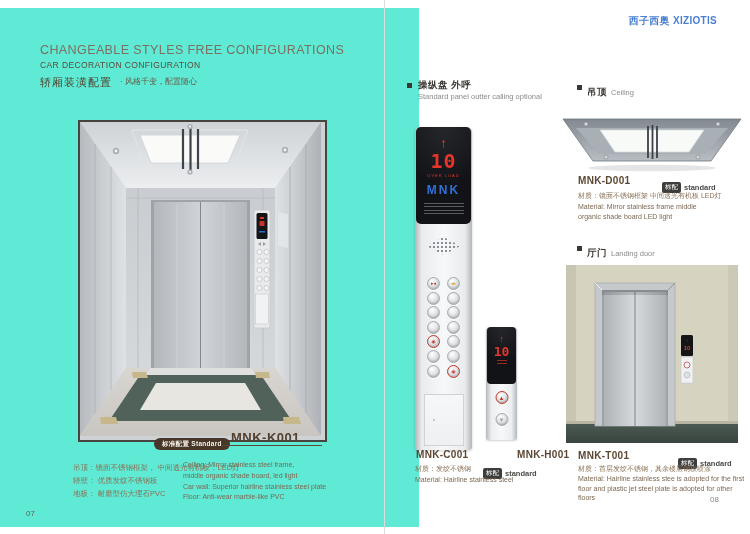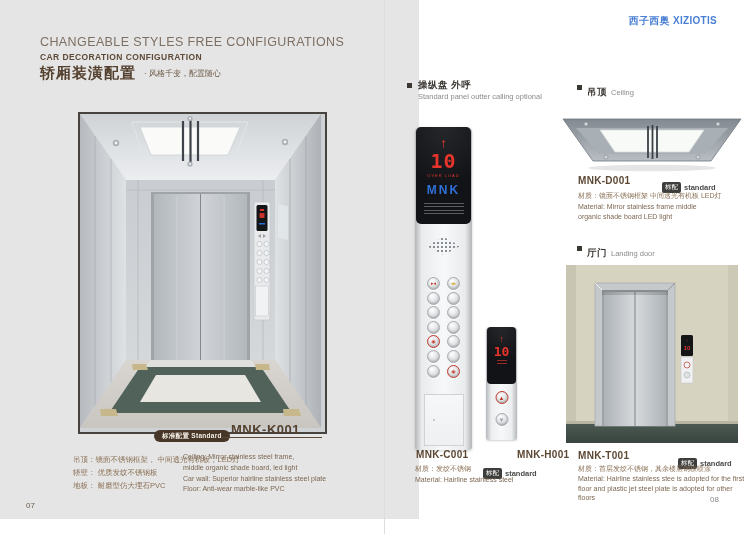--- a/index.html
+++ b/index.html
@@ -1,25 +1,25 @@
 <!DOCTYPE html>
 <html><head>
 <meta charset="utf-8">
 <style>
   html,body{margin:0;padding:0;background:#fff;}
   .canvas{position:relative;width:750px;height:534px;background:#ffffff;overflow:hidden;
           font-family:"Liberation Sans",sans-serif;-webkit-font-smoothing:antialiased;}
   .abs{position:absolute;}
 
   
-  .page-left{position:absolute;left:0;top:0;width:419px;height:519px;background:#e5e5e5;}
+  .page-left{position:absolute;left:0;top:8px;width:419px;height:519px;background:#5eead4;}
   .lp-title{position:absolute;left:40px;top:35px;font-size:12.5px;letter-spacing:.4px;color:#7d6f62;}
-  .lp-subtitle{position:absolute;left:40px;top:52px;font-size:8.5px;font-weight:bold;letter-spacing:.4px;color:#5e4a38;}
+  .lp-subtitle{position:absolute;left:40px;top:52px;font-size:8.5px;font-weight:normal;letter-spacing:.4px;color:#5e4a38;}
   .lp-cnrow{position:absolute;left:40px;top:64px;white-space:nowrap;}
-  .lp-cntitle{font-size:15px;font-weight:bold;color:#54412f;letter-spacing:1px;}
+  .lp-cntitle{font-size:11px;font-weight:normal;color:#54412f;letter-spacing:1px;}
   .lp-tagline{font-size:8px;color:#6b5845;margin-left:8px;vertical-align:2px;}
 
   .photo-frame{position:absolute;left:78px;top:112px;width:245px;height:318px;border:2px solid #47443f;background:#cfd2d5;}
 
   .pill{position:absolute;left:154px;top:430px;height:12px;line-height:12px;padding:0 8px;border-radius:6px;
         background:#463728;color:#f5efe6;font-size:6.5px;font-weight:bold;letter-spacing:.3px;}
   .caption-line{position:absolute;left:222px;top:437px;width:100px;height:1px;background:#5a4836;}
   .lp-model{position:absolute;left:231px;top:422px;font-size:13px;font-weight:bold;color:#53402e;letter-spacing:.5px;}
 
   .lp-specs-cn{position:absolute;left:73px;top:453px;font-size:7.5px;line-height:13px;color:#8b7257;}

